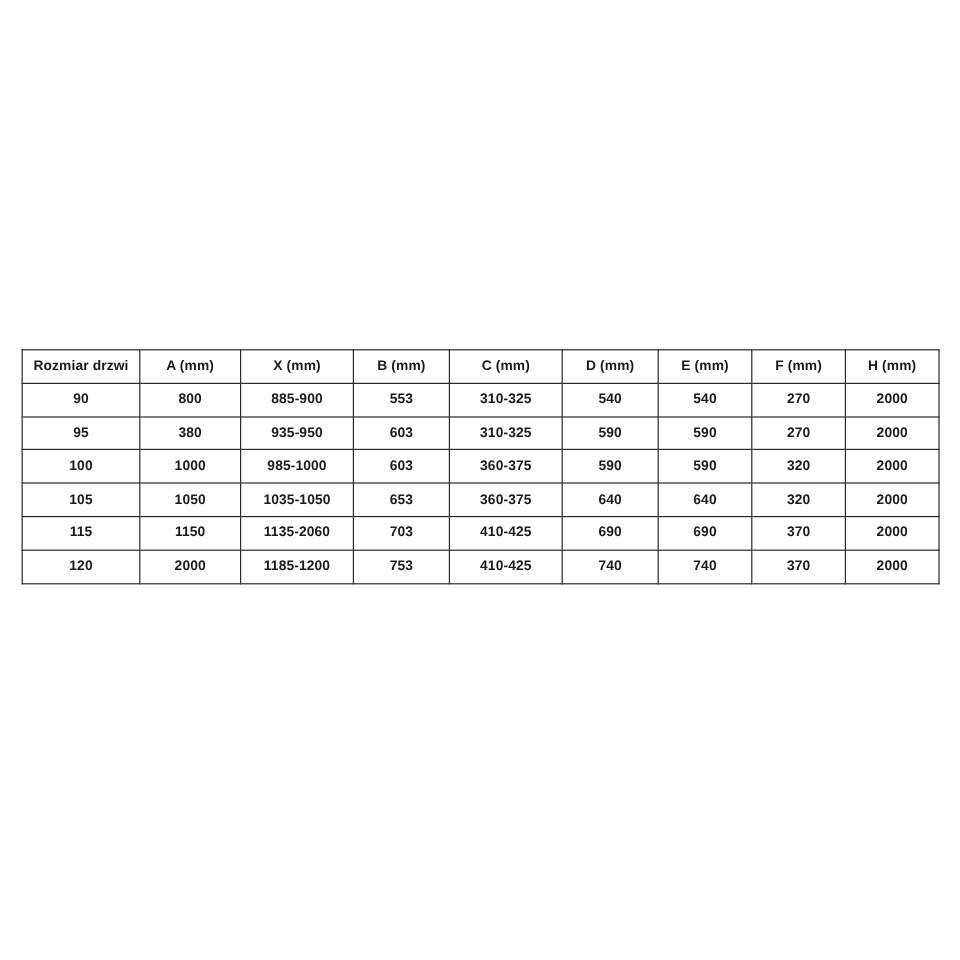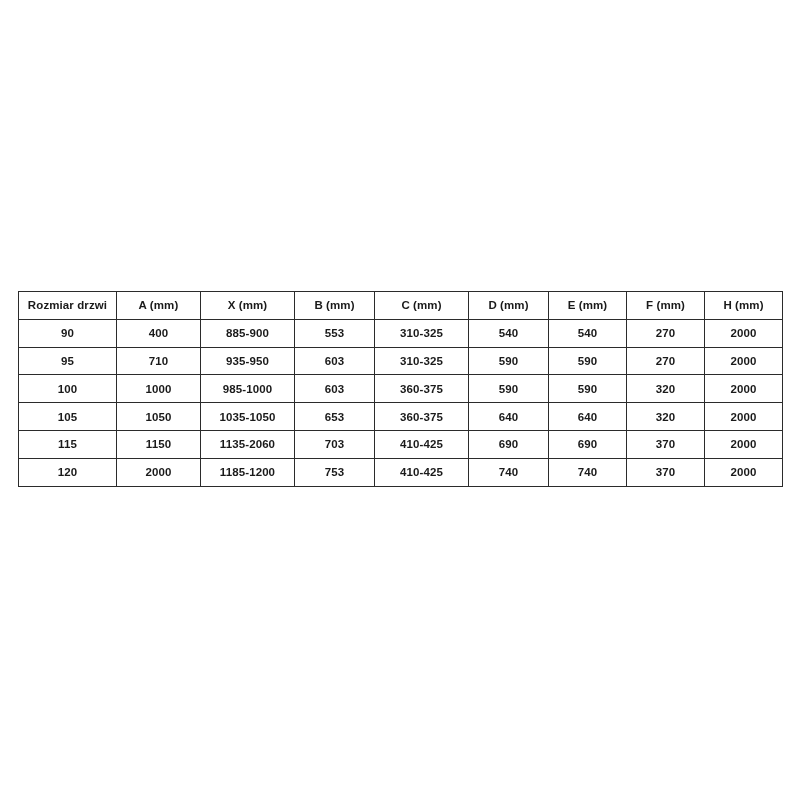--- a/index.html
+++ b/index.html
@@ -81,32 +81,32 @@
         <th>C (mm)</th>
         <th>D (mm)</th>
         <th>E (mm)</th>
         <th>F (mm)</th>
         <th>H (mm)</th>
       </tr>
     </thead>
     <tbody>
       <tr>
         <td>90</td>
-        <td>400</td>
+        <td>800</td>
         <td>885-900</td>
         <td>553</td>
         <td>310-325</td>
         <td>540</td>
         <td>540</td>
         <td>270</td>
         <td>2000</td>
       </tr>
       <tr>
         <td>95</td>
-        <td>710</td>
+        <td>380</td>
         <td>935-950</td>
         <td>603</td>
         <td>310-325</td>
         <td>590</td>
         <td>590</td>
         <td>270</td>
         <td>2000</td>
       </tr>
       <tr>
         <td>100</td>

